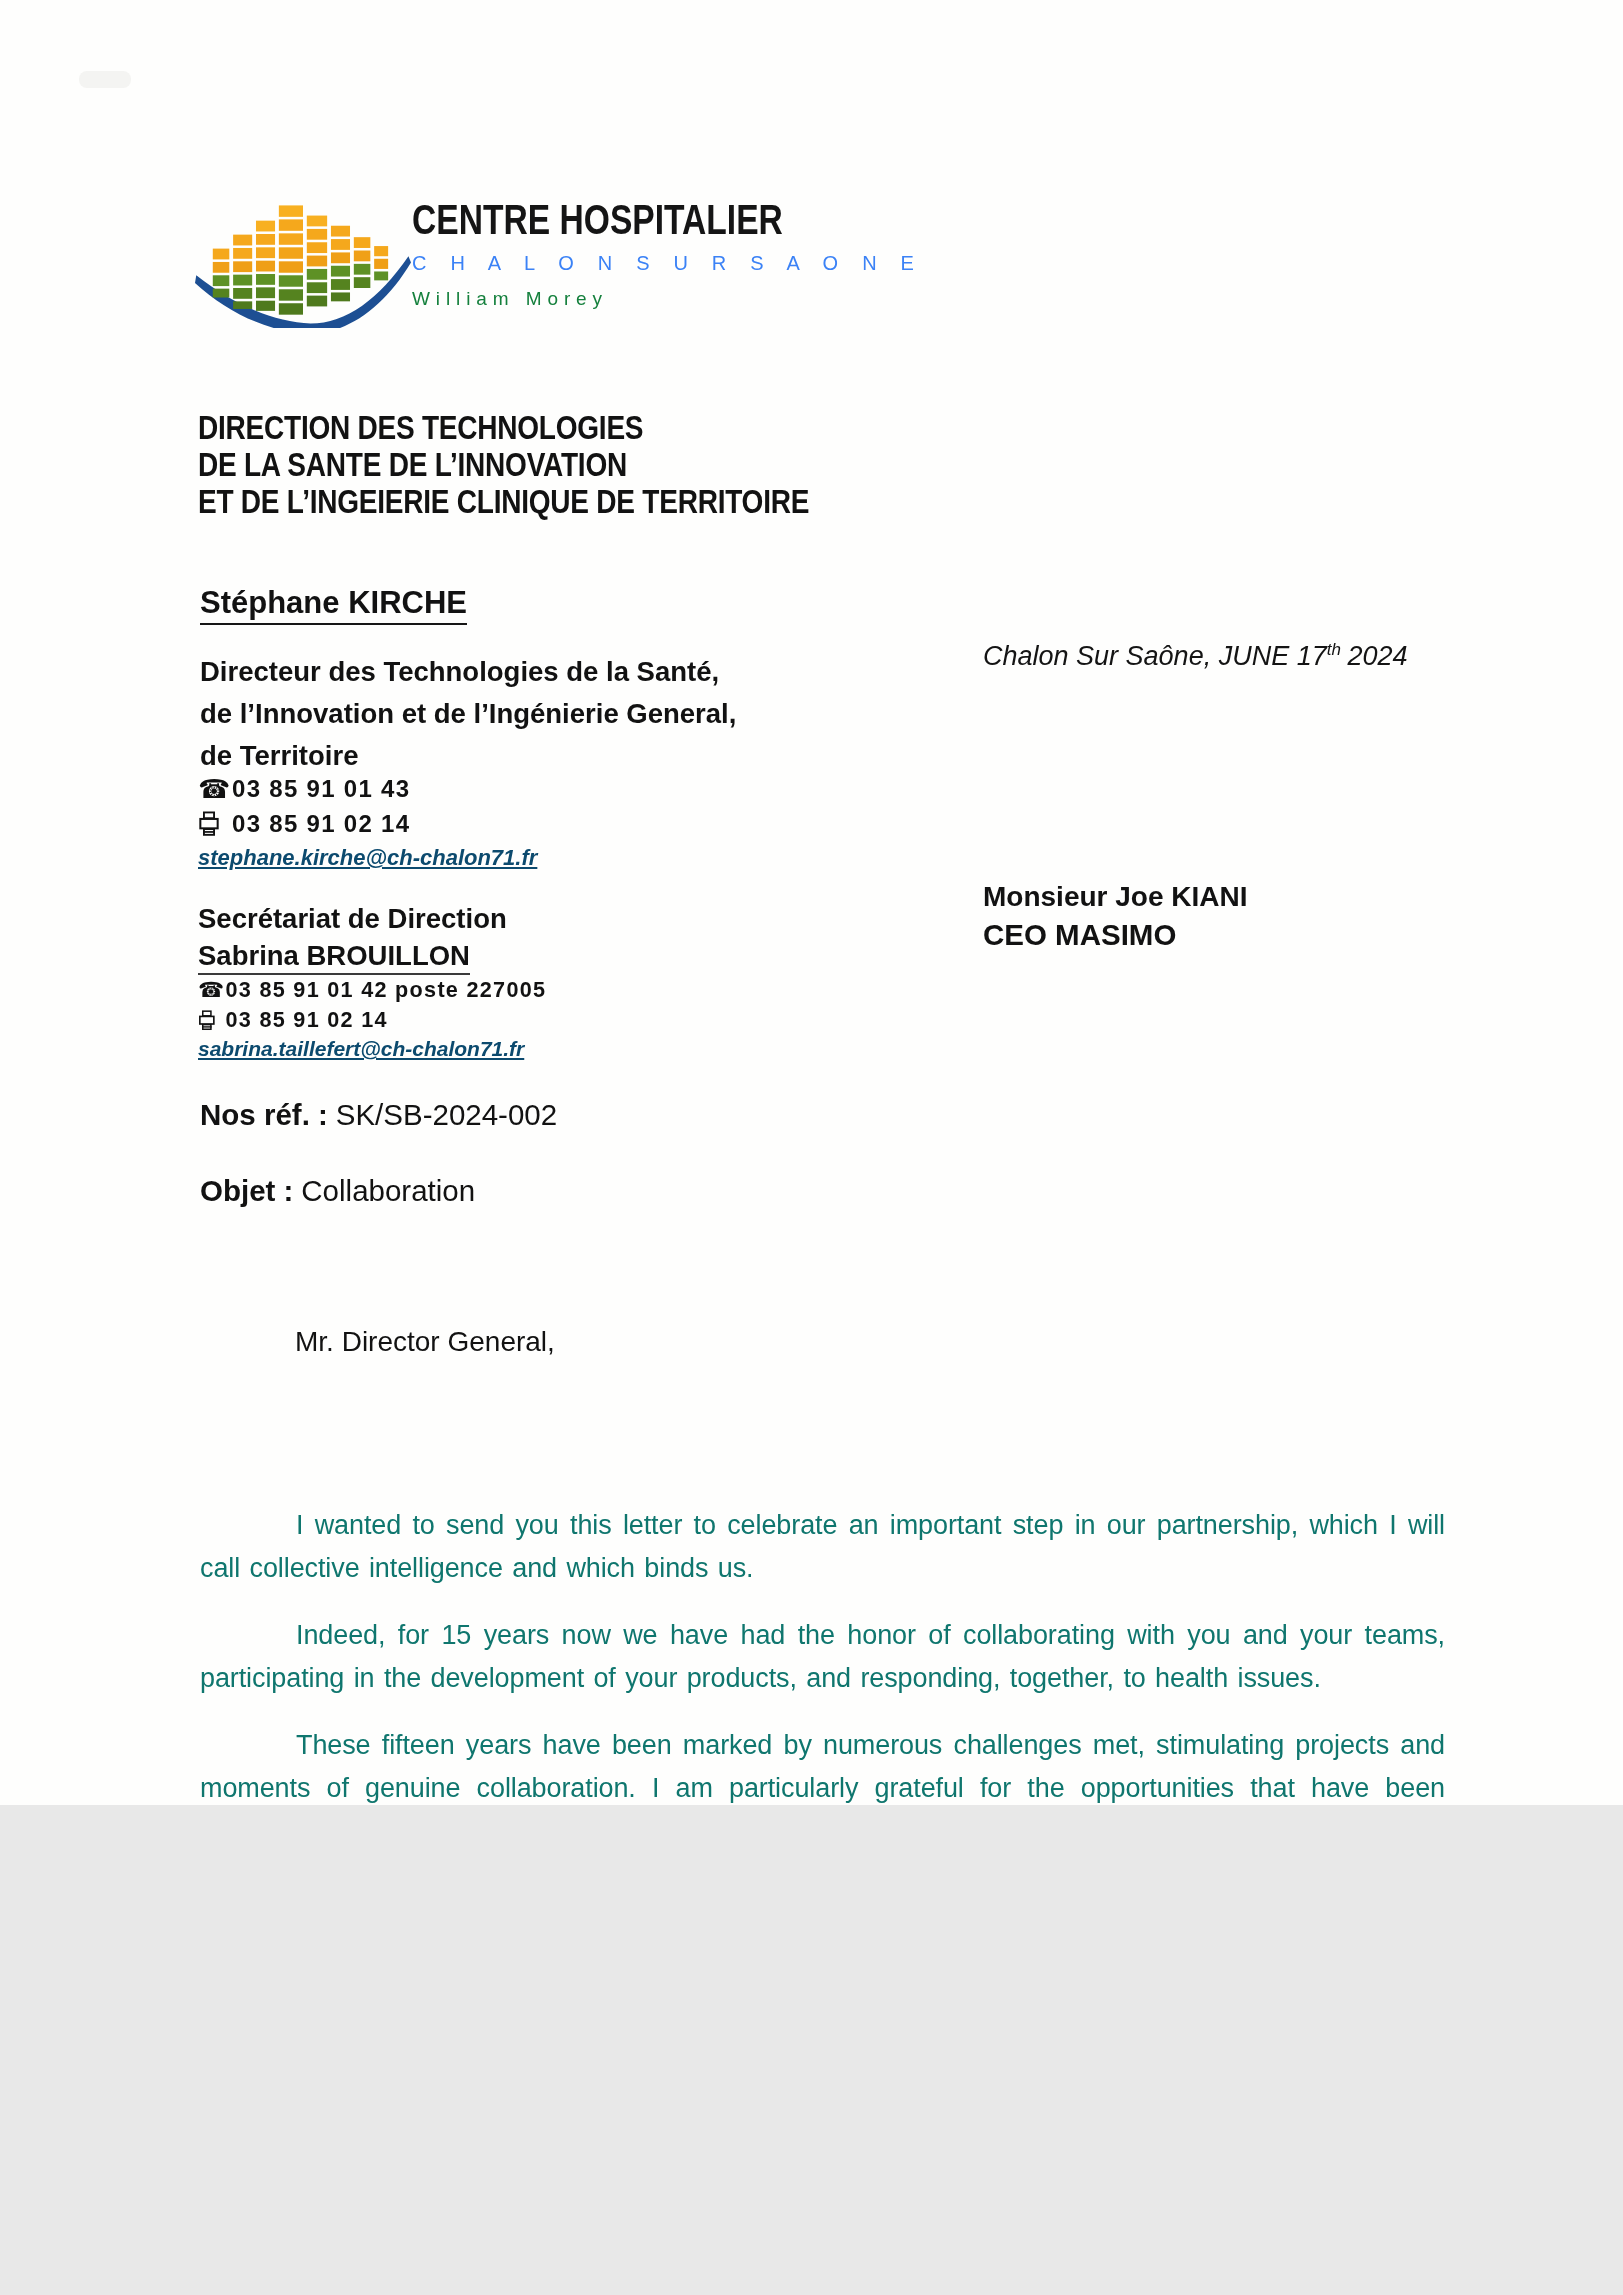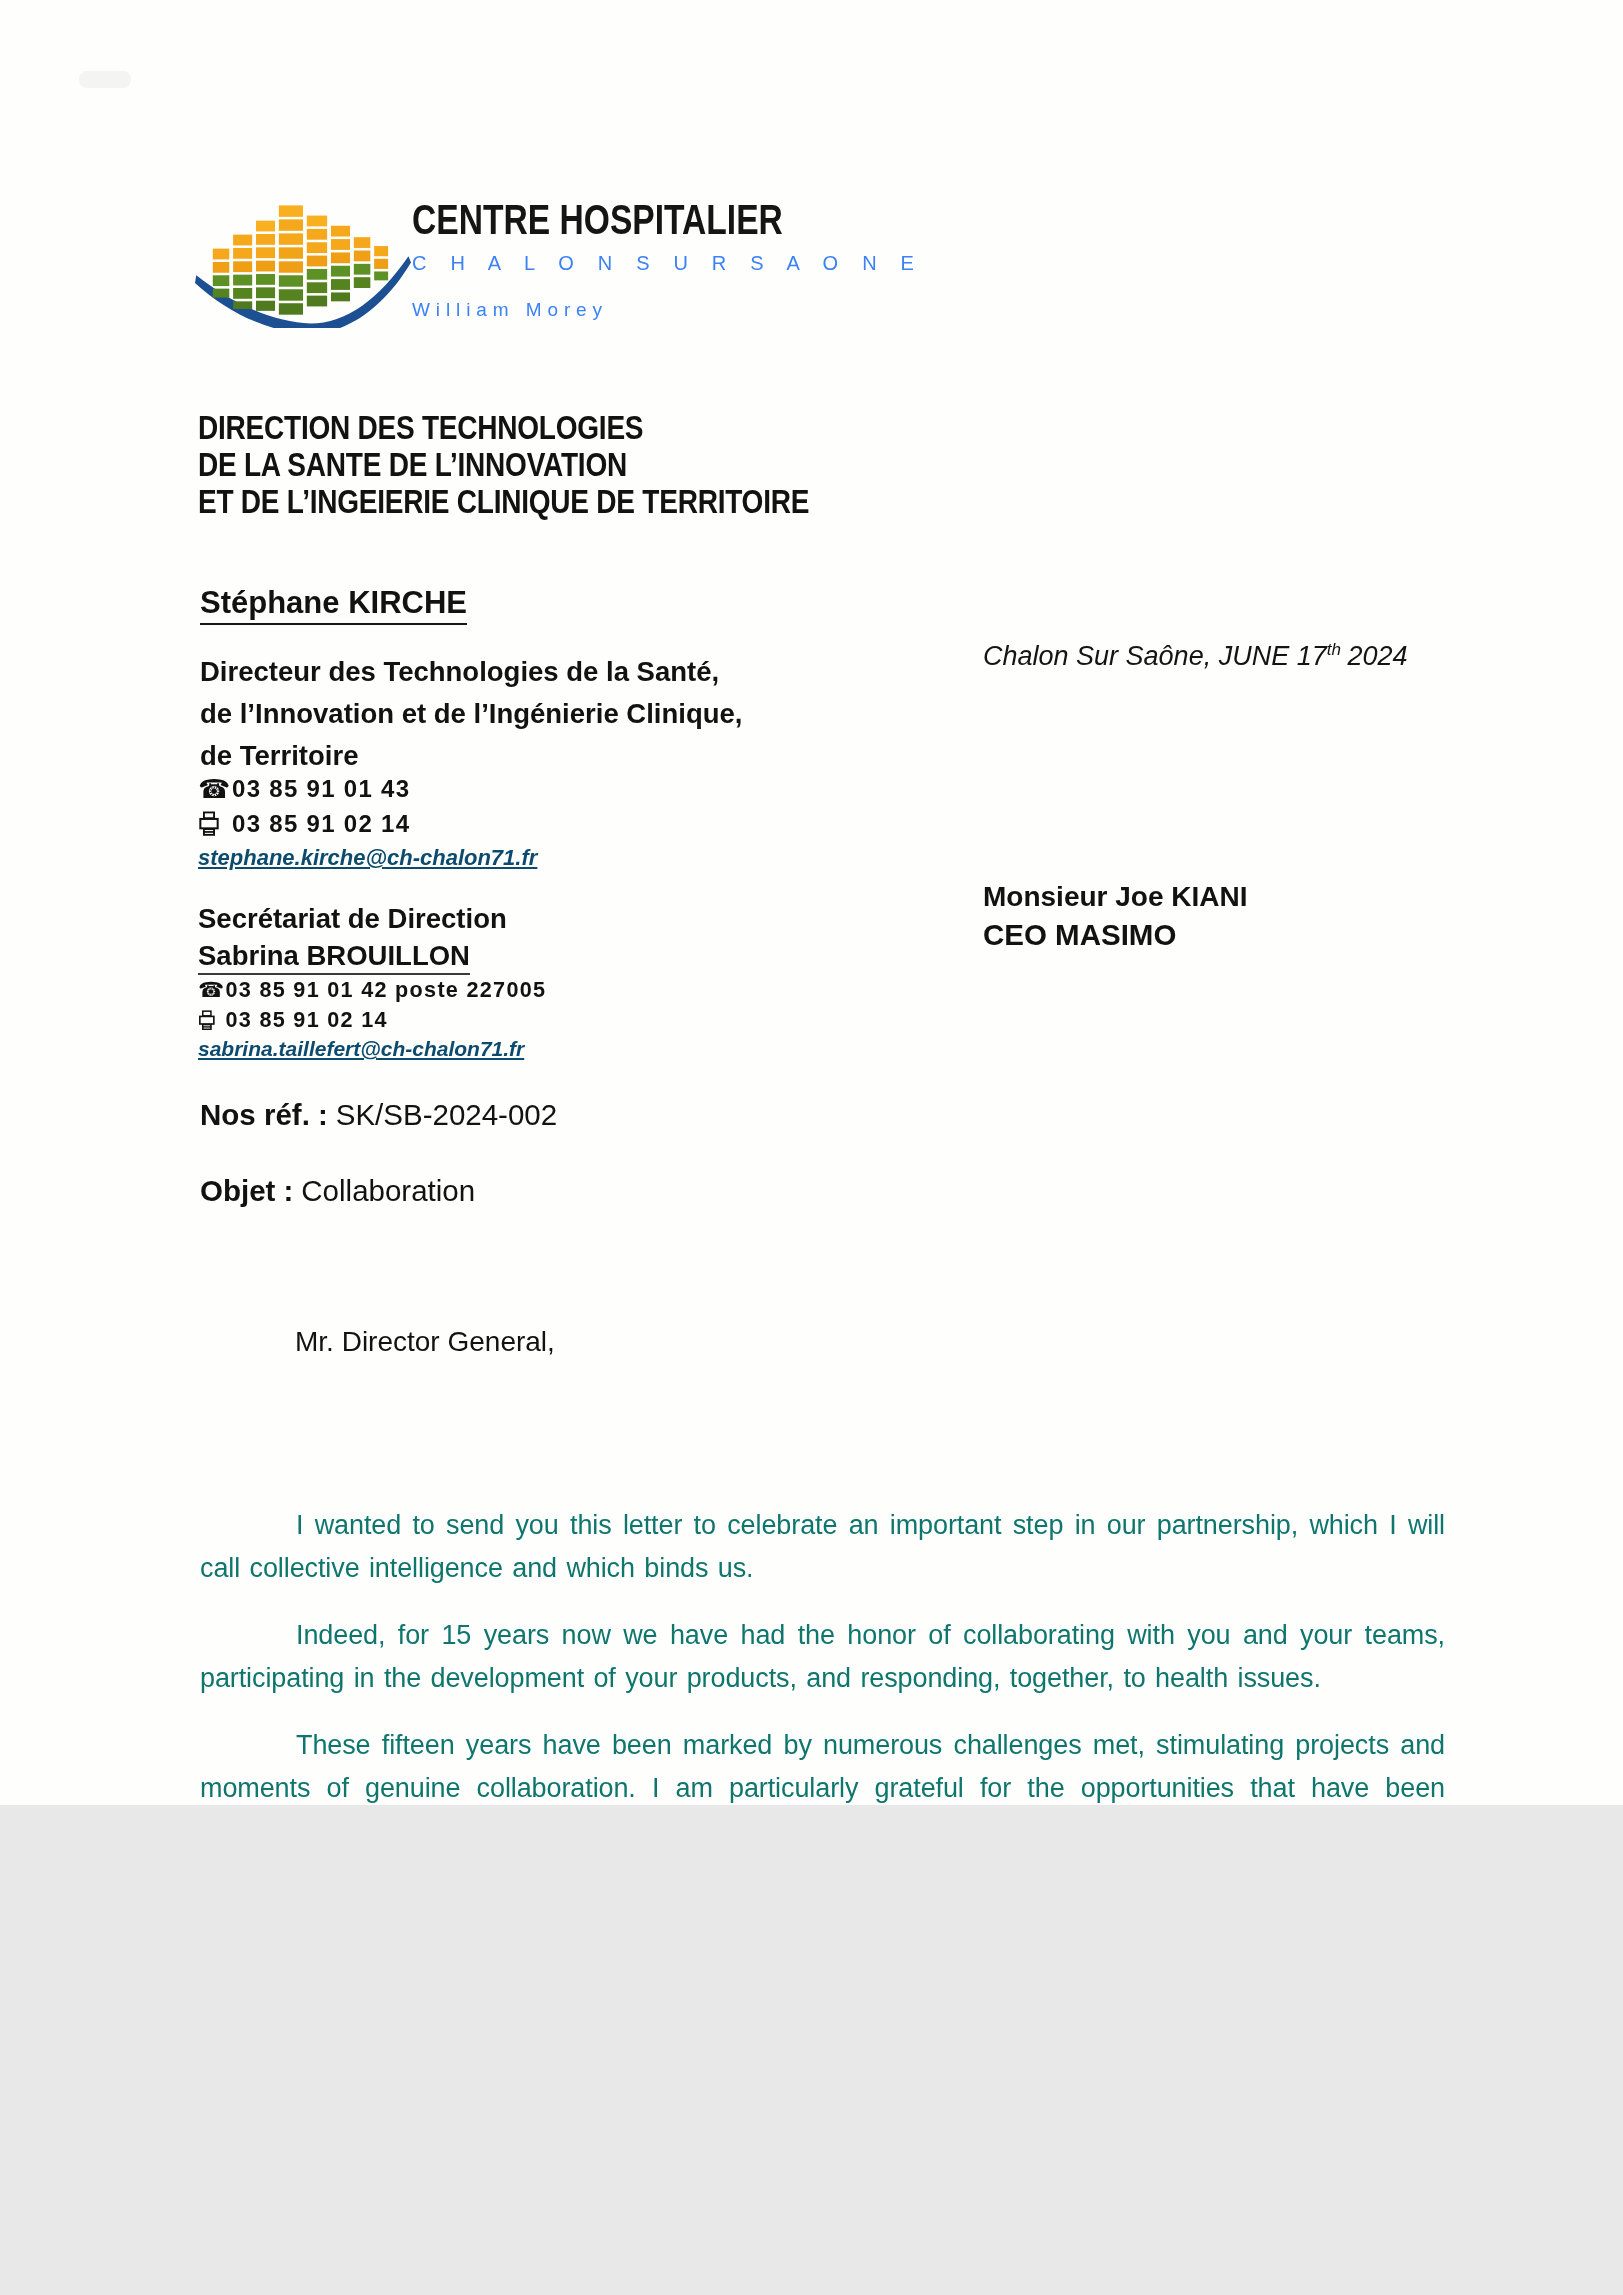--- a/index.html
+++ b/index.html
@@ -21,23 +21,23 @@
     font-size:42px;font-weight:600;letter-spacing:0px;
     transform:scaleX(.80);transform-origin:0 50%;
     white-space:nowrap;color:#151515;
   }
   .logo-sub{
     margin-top:7.9px;
     font-size:20px;font-weight:500;letter-spacing:9.2px;
     color:#3b82f6;white-space:nowrap;
   }
   .logo-tag{
-    margin-top:24px;
+    margin-top:13px;
     font-size:19px;font-weight:500;letter-spacing:5.9px;
-    color:#3b82f6;white-space:nowrap;
+    color:#15803d;white-space:nowrap;
   }
   
   .dept{position:absolute;left:198px;top:409px;line-height:37px;}
   .dept span{
     display:block;display:inline-block;clear:both;
     font-size:33px;font-weight:700;letter-spacing:-0.3px;
     transform:scaleX(.85);transform-origin:0 50%;
     white-space:nowrap;
   }
   .dept .l{display:block;height:37px;}
@@ -185,21 +185,21 @@
   <div class="dept">
     <div class="l"><span>DIRECTION DES TECHNOLOGIES</span></div>
     <div class="l"><span>DE LA SANTE DE L’INNOVATION</span></div>
     <div class="l"><span>ET DE L’INGEIERIE CLINIQUE DE TERRITOIRE</span></div>
   </div>
 
   <div class="sender">
     <span class="sender-name">Stéphane KIRCHE</span>
     <div class="sender-title">
       <div>Directeur des Technologies de la Santé,</div>
-      <div>de l’Innovation et de l’Ingénierie Clinique,</div>
+      <div>de l’Innovation et de l’Ingénierie General,</div>
       <div>de Territoire</div>
     </div>
   </div>
 
   <div class="contact">
     <div class="c-line">
       <span class="c-icon">☎</span>
       <span class="c-num">03 85 91 01 43</span>
     </div>
     <div class="c-line">

